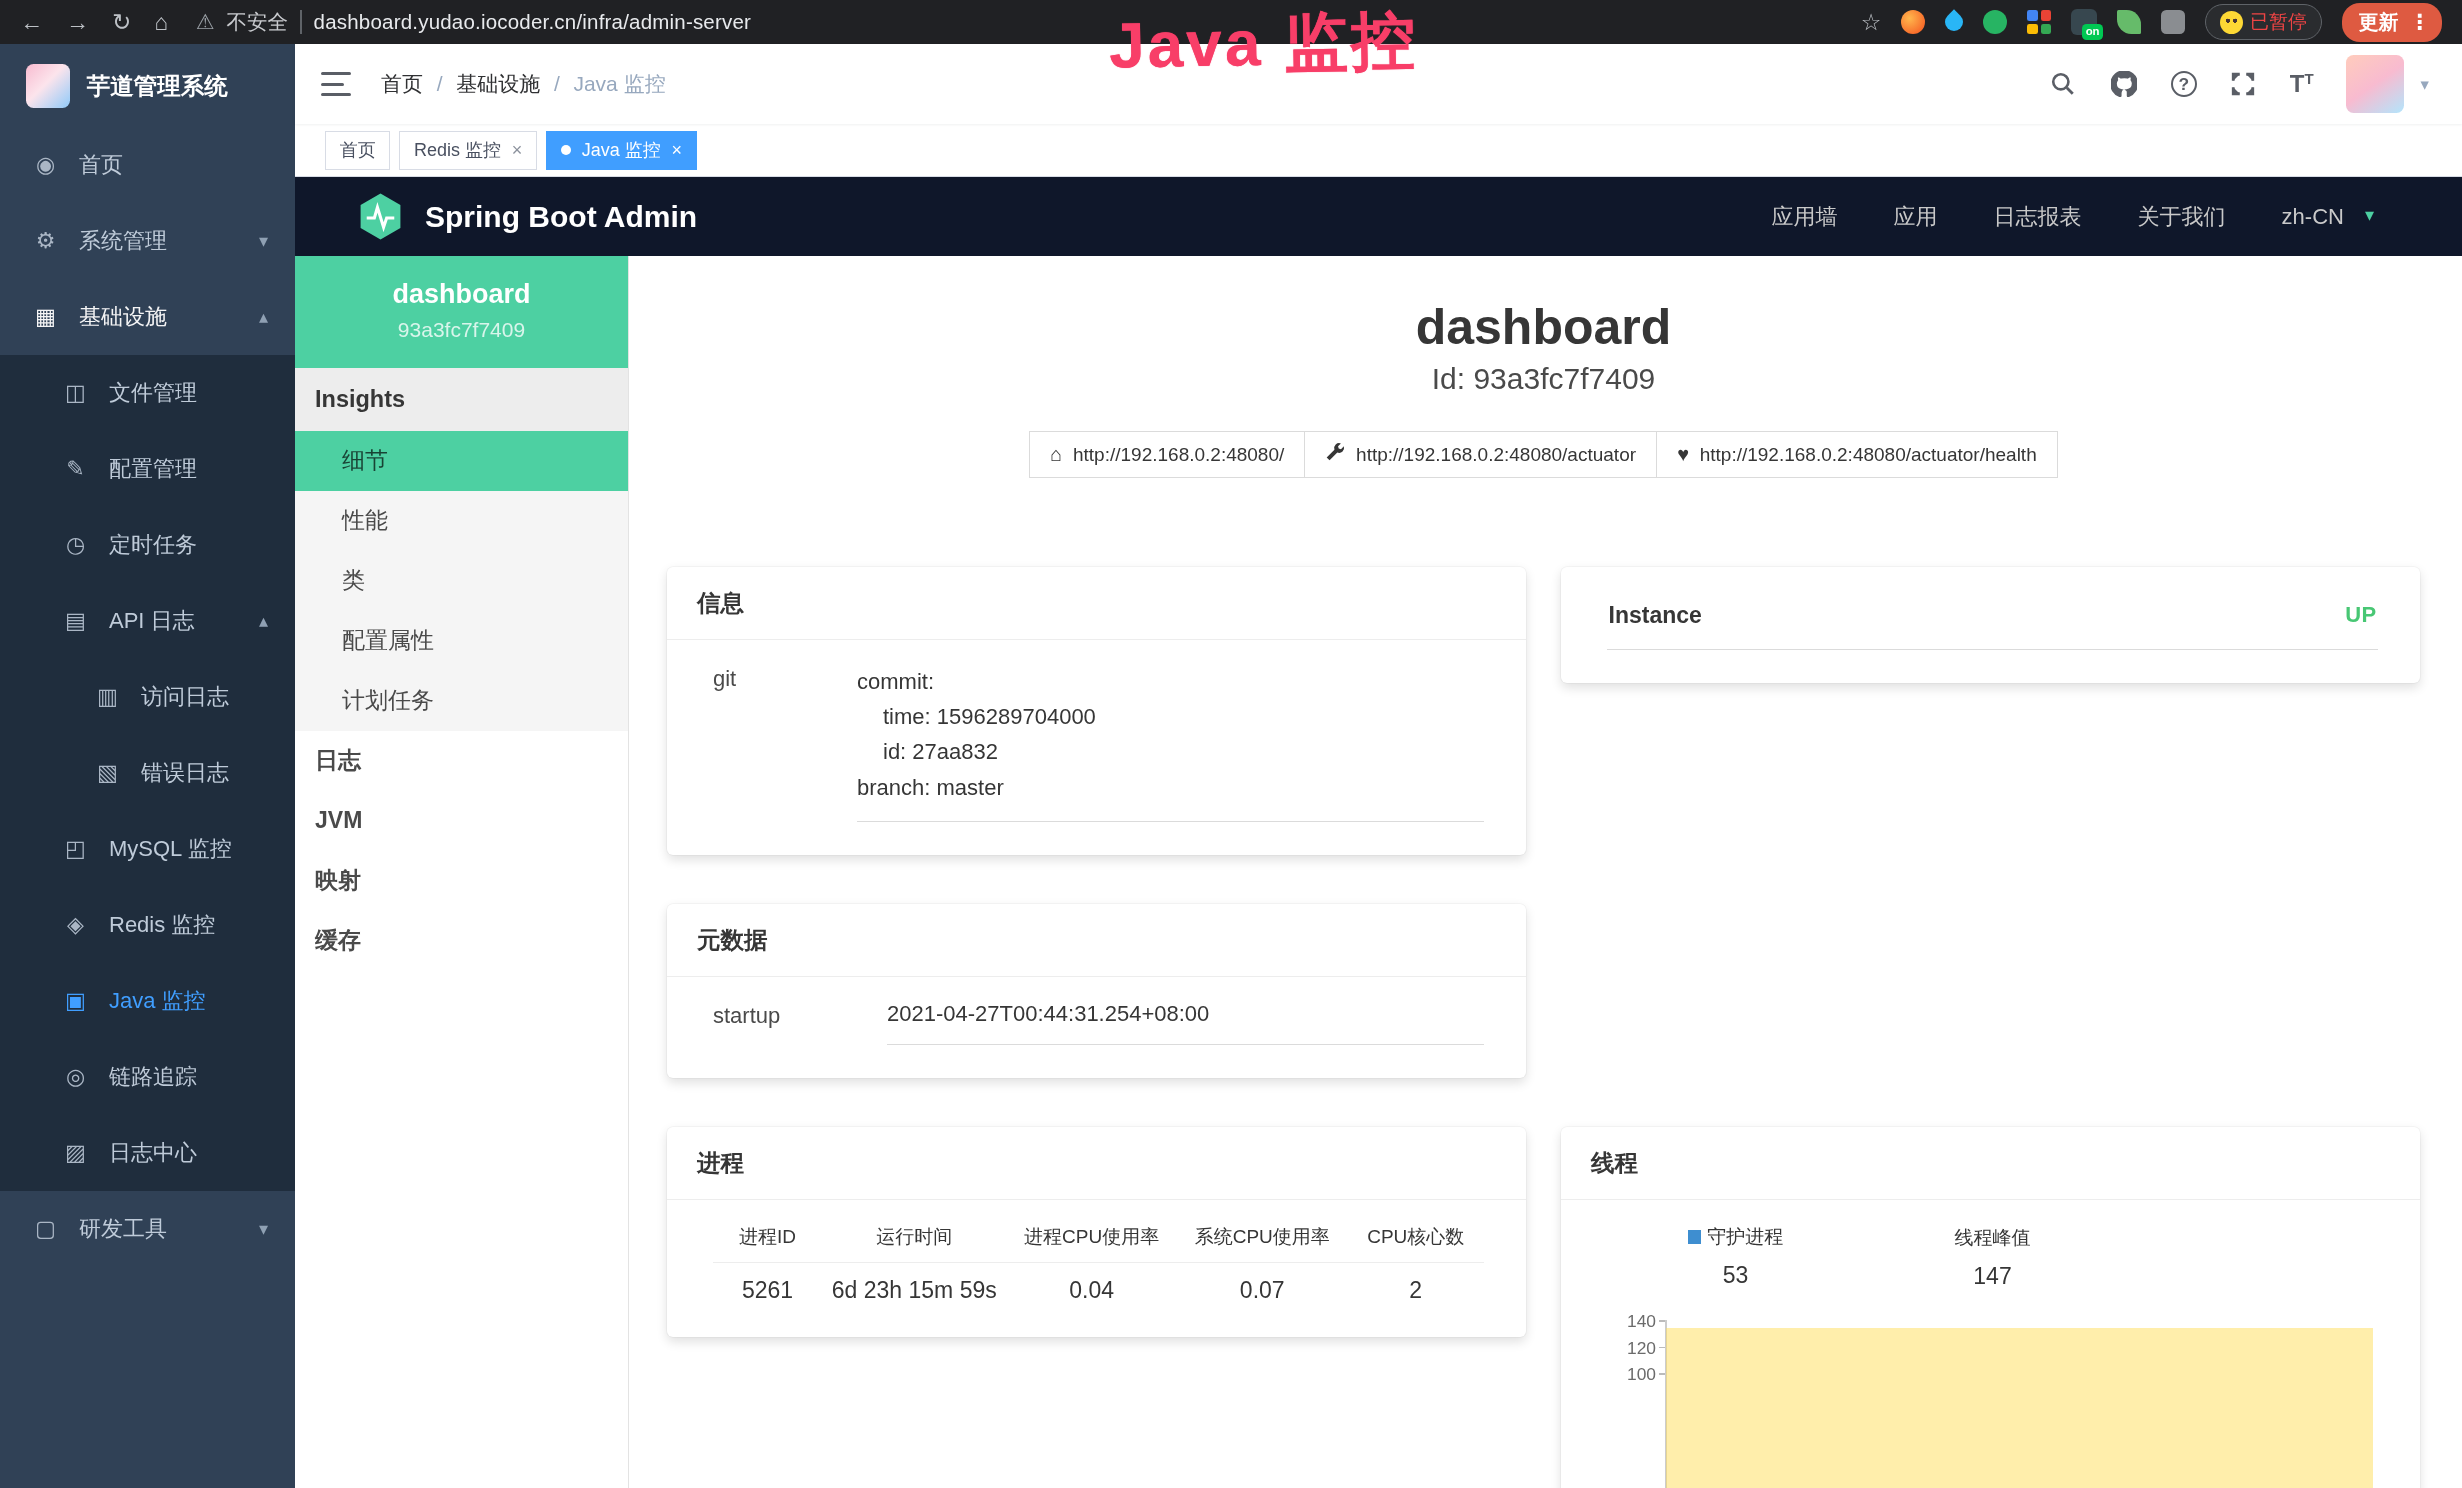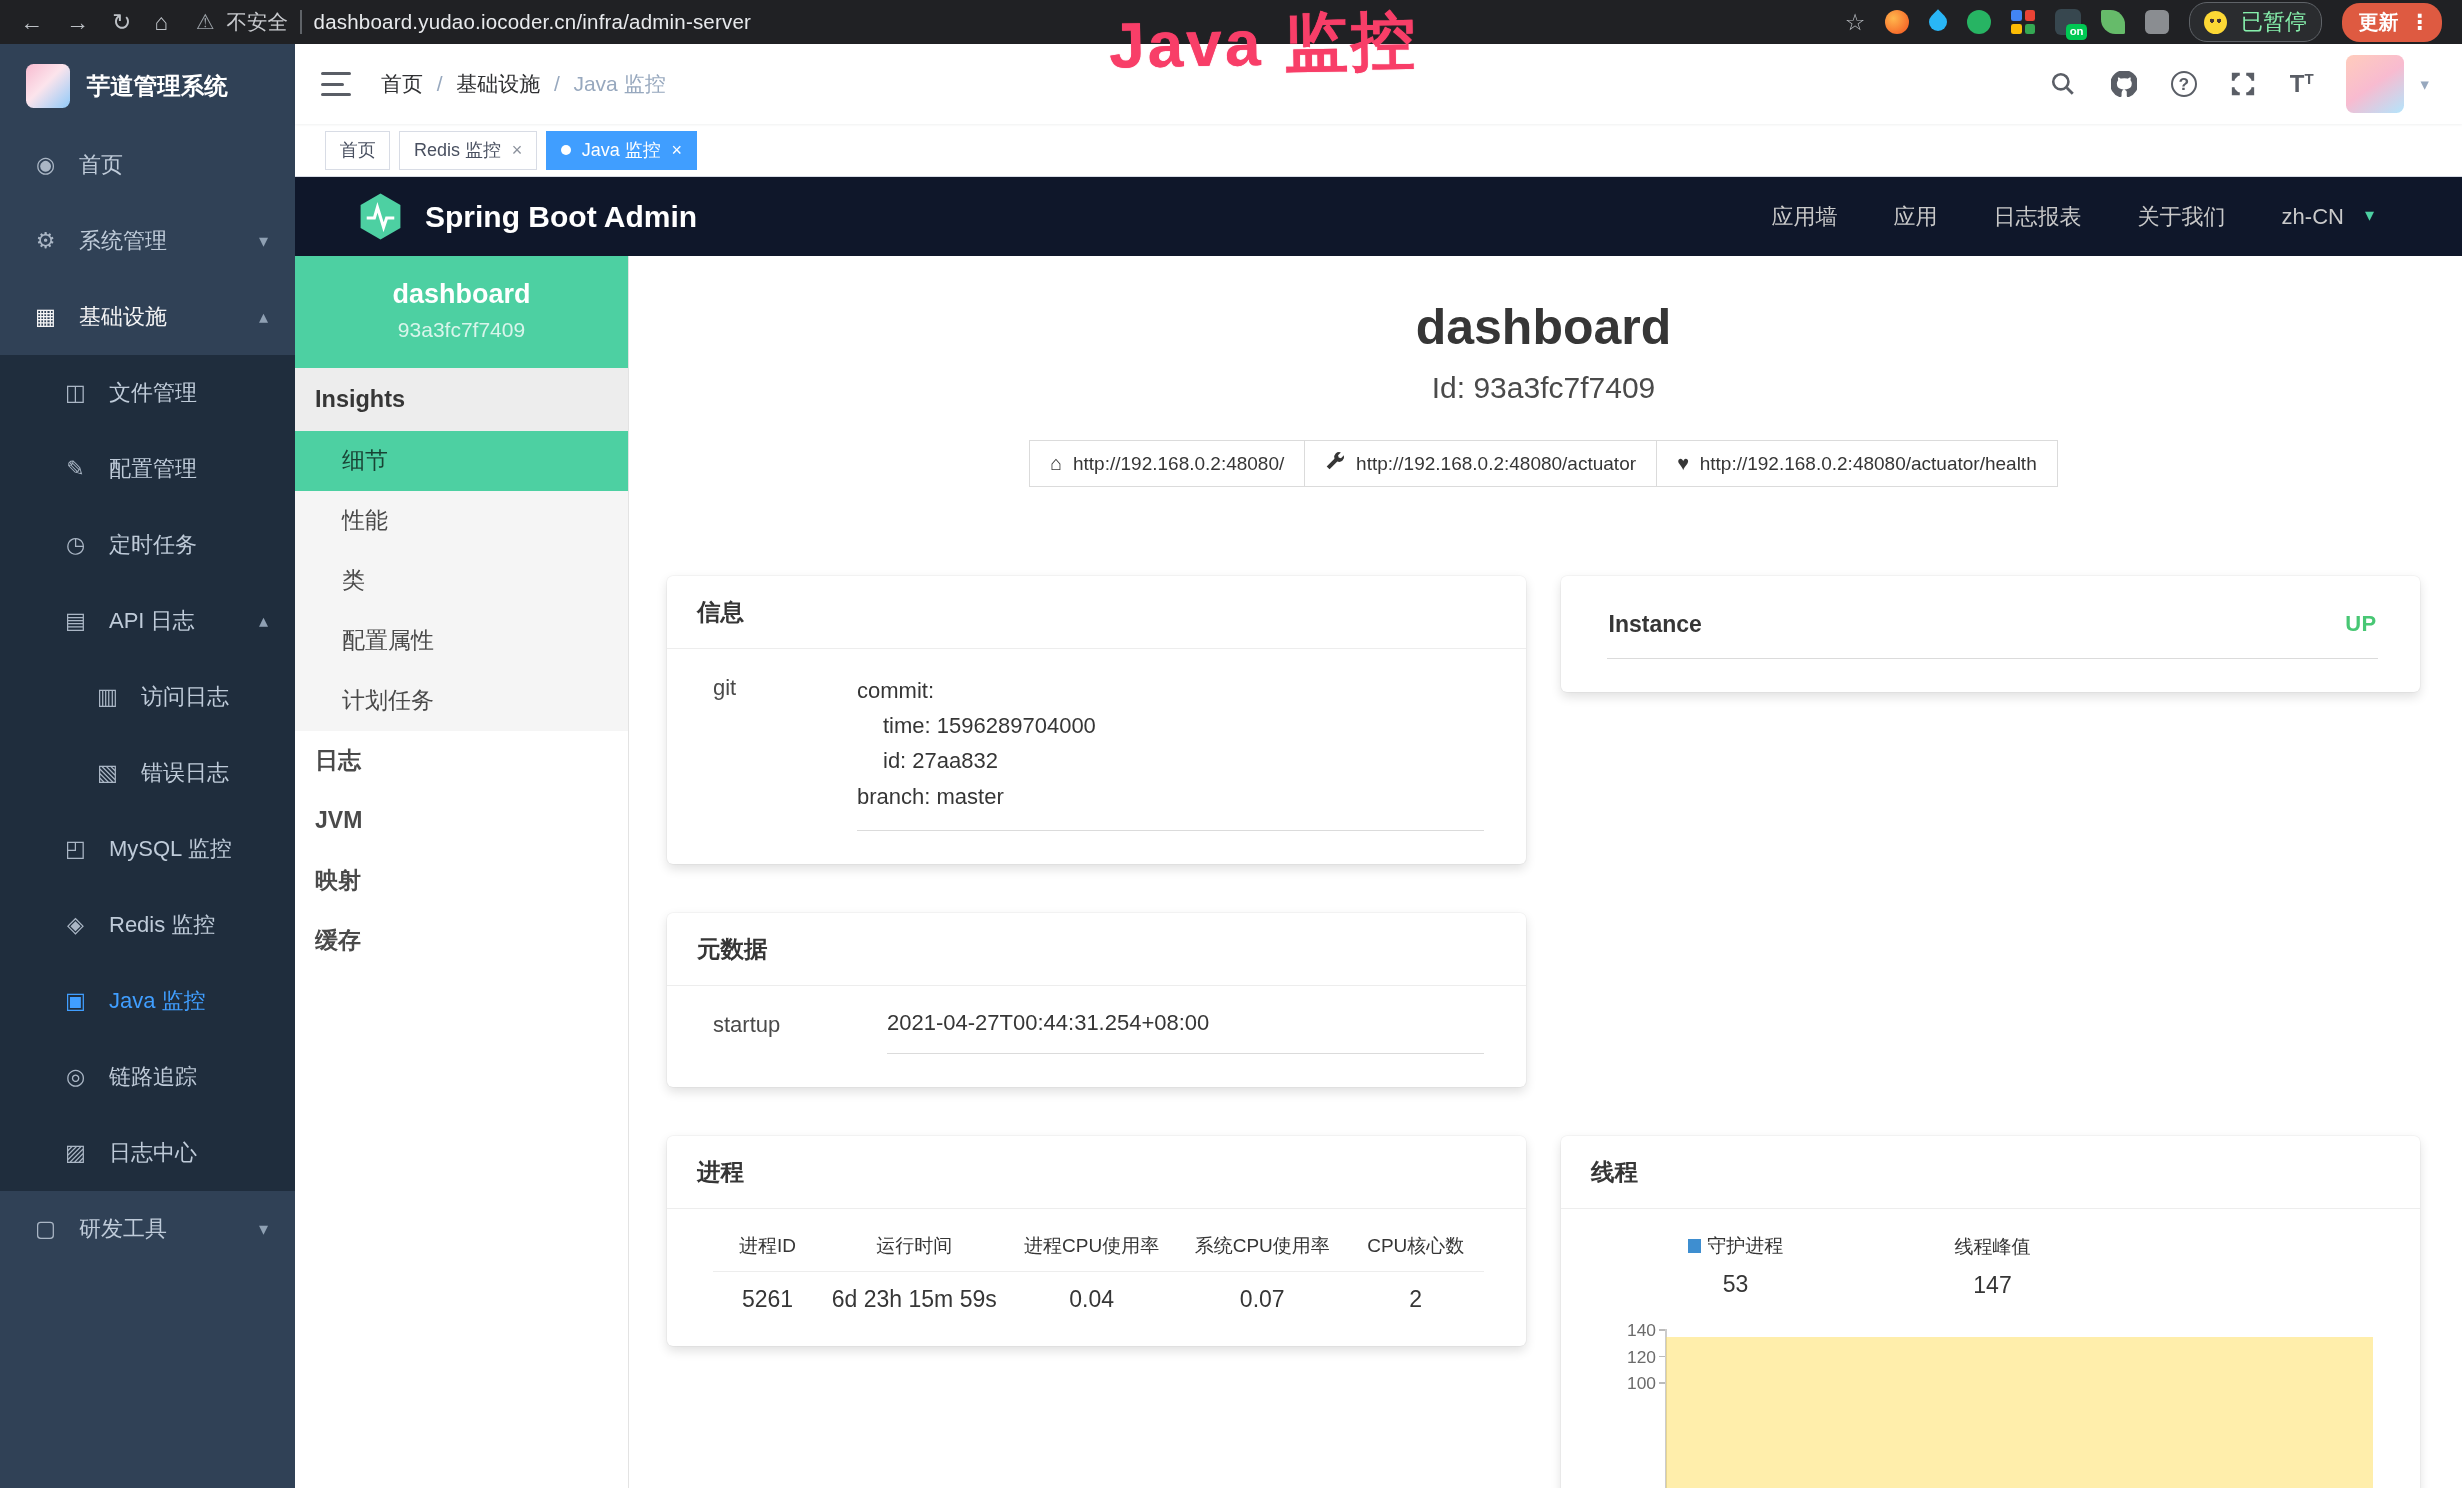--- a/index.html
+++ b/index.html
@@ -27,22 +27,22 @@
   .ext-green { background: #27b463; }
   .ext-grid { width: 24px; height: 24px; display: inline-grid; grid-template-columns: 1fr 1fr; gap: 3px; }
   .ext-grid i { border-radius: 2.3px; }
   .ext-grid i:nth-child(1){background:#4285f4}.ext-grid i:nth-child(2){background:#ea4335}
   .ext-grid i:nth-child(3){background:#fbbc05}.ext-grid i:nth-child(4){background:#34a853}
   .ext-switch { width: 26px; height: 26px; border-radius: 6px; background: #37474f; }
   .ext-switch b { position: absolute; bottom: -4.6px; right: -6px; background: #00c853; color: #fff;
     font-size: 11.4px; line-height: 1; border-radius: 4.6px; padding: 2.3px 3.8px; font-weight: 700; }
   .ext-leaf { background: #66bb6a; border-radius: 1.5px 60% 1.5px 60%; }
   .ext-puzzle { background: #8a8d91; border-radius: 5.3px; }
-  .paused-pill { display: flex; align-items: center; gap: 14px; border: 0.8px solid #5f6368;
-    border-radius: 18px; padding: 3.8px 13.7px; color: #86efac; font-size: 22px; background: #2a2c2f; }
+  .paused-pill { display: flex; align-items: center; gap: 7px; border: 0.8px solid #5f6368;
+    border-radius: 18px; padding: 3.8px 13.7px; color: #ef4444; font-size: 19px; background: #2a2c2f; }
   .emoji { width: 23px; height: 23px; border-radius: 50%;
     background: radial-gradient(circle at 34% 42%, #433 10%, transparent 11%),
                 radial-gradient(circle at 66% 42%, #433 10%, transparent 11%), #fdd835; }
   .update-pill { display: flex; align-items: center; gap: 10.6px; background: #de5a41; color: #fff;
     border-radius: 18px; padding: 6px 12px 6px 16.7px; font-size: 20px; font-weight: 600; }
   .update-pill .kebab { color: #fff; font-size: 21px; }
 
   
   .annotation {
     position: absolute; left: 1109px; top: 0px; z-index: 60;
@@ -118,21 +118,21 @@
   .inst-id { color: rgba(255,255,255,.78); font-size: 21px; margin-top: 7.6px; }
   .side-section { background: #ededed; color: #363636; font-weight: 700; font-size: 23.5px; padding: 18px 0 18px 20px; }
   .side-group { background: #f5f5f5; }
   .side-item { height: 60px; display: flex; align-items: center; padding-left: 47px;
     font-size: 23px; color: #4a4a4a; cursor: pointer; }
   .side-item.active { background: #4dd0a2; color: rgba(0,0,0,.68); }
   .side-roots .side-item { padding-left: 20px; background: #fff; font-weight: bold; }
 
   .sba-content { flex: 1; min-width: 0; overflow: hidden; padding: 42px 42px 0 38px; background: #fff; }
   .page-title { text-align: center; font-size: 50px; font-weight: 700; color: #363636; }
-  .page-sub { text-align: center; font-size: 30px; color: #4a4a4a; margin-top: 15px; }
+  .page-sub { text-align: center; font-size: 30px; color: #4a4a4a; margin-top: 6px; }
   .chips { display: flex; justify-content: center; margin-top: 35px; }
   .chip { display: inline-flex; align-items: center; gap: 10.6px; border: 0.8px solid #dbdbdb;
     padding: 10px 20px; font-size: 19px; color: #363636; background: #fff; cursor: pointer; }
   .chip + .chip { margin-left: -0.8px; }
   .chip-icon { font-size: 20px; color: #363636; }
   .chip-icon svg { width: 20px; height: 20px; fill: #363636; }
 
   .cards-grid { display: grid; grid-template-columns: 1fr 1fr; column-gap: 35px; row-gap: 49px;
     margin-top: 89px; align-items: start; }
   .card { background: #fff; border-radius: 6px;

